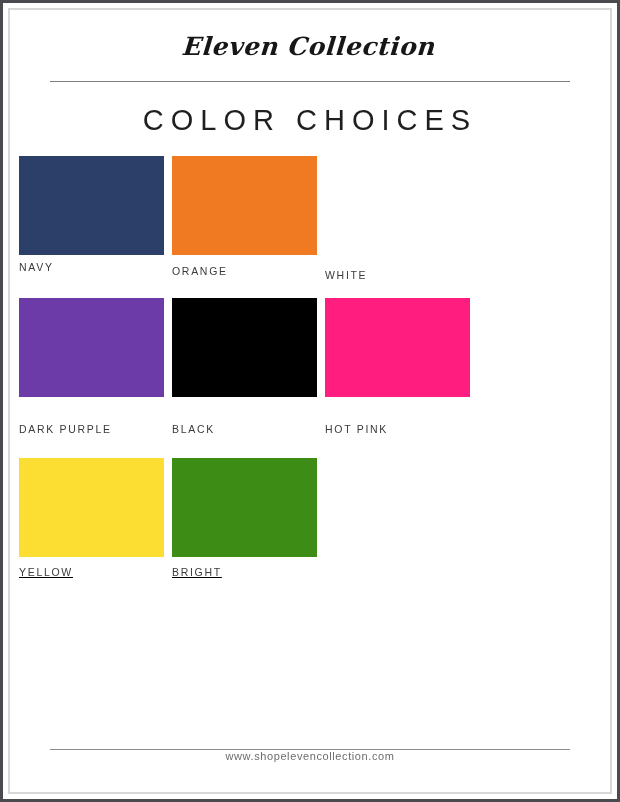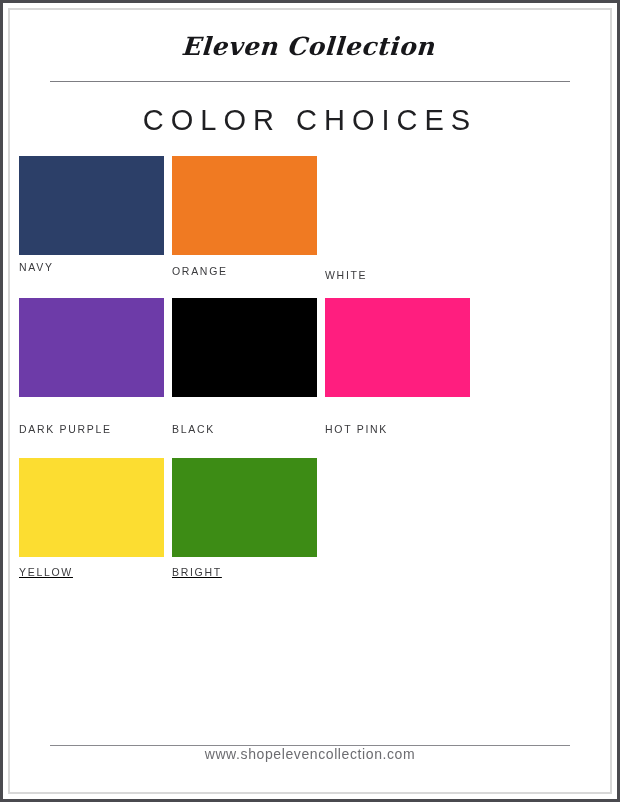--- a/index.html
+++ b/index.html
@@ -130,21 +130,21 @@
   
   .footer {
     position: absolute;
     left: 38px;
     right: 38px;
     bottom: 30px;
   }
   .footer-url {
     text-align: center;
     font-family: "Liberation Sans", sans-serif;
-    font-size: 14px;
+    font-size: 11px;
     letter-spacing: 0.6px;
     color: #6c6c70;
     display: block;
   }
 </style>
 </head>
 <body>
 
 <div class="page-frame">
   <div class="page-inner">

